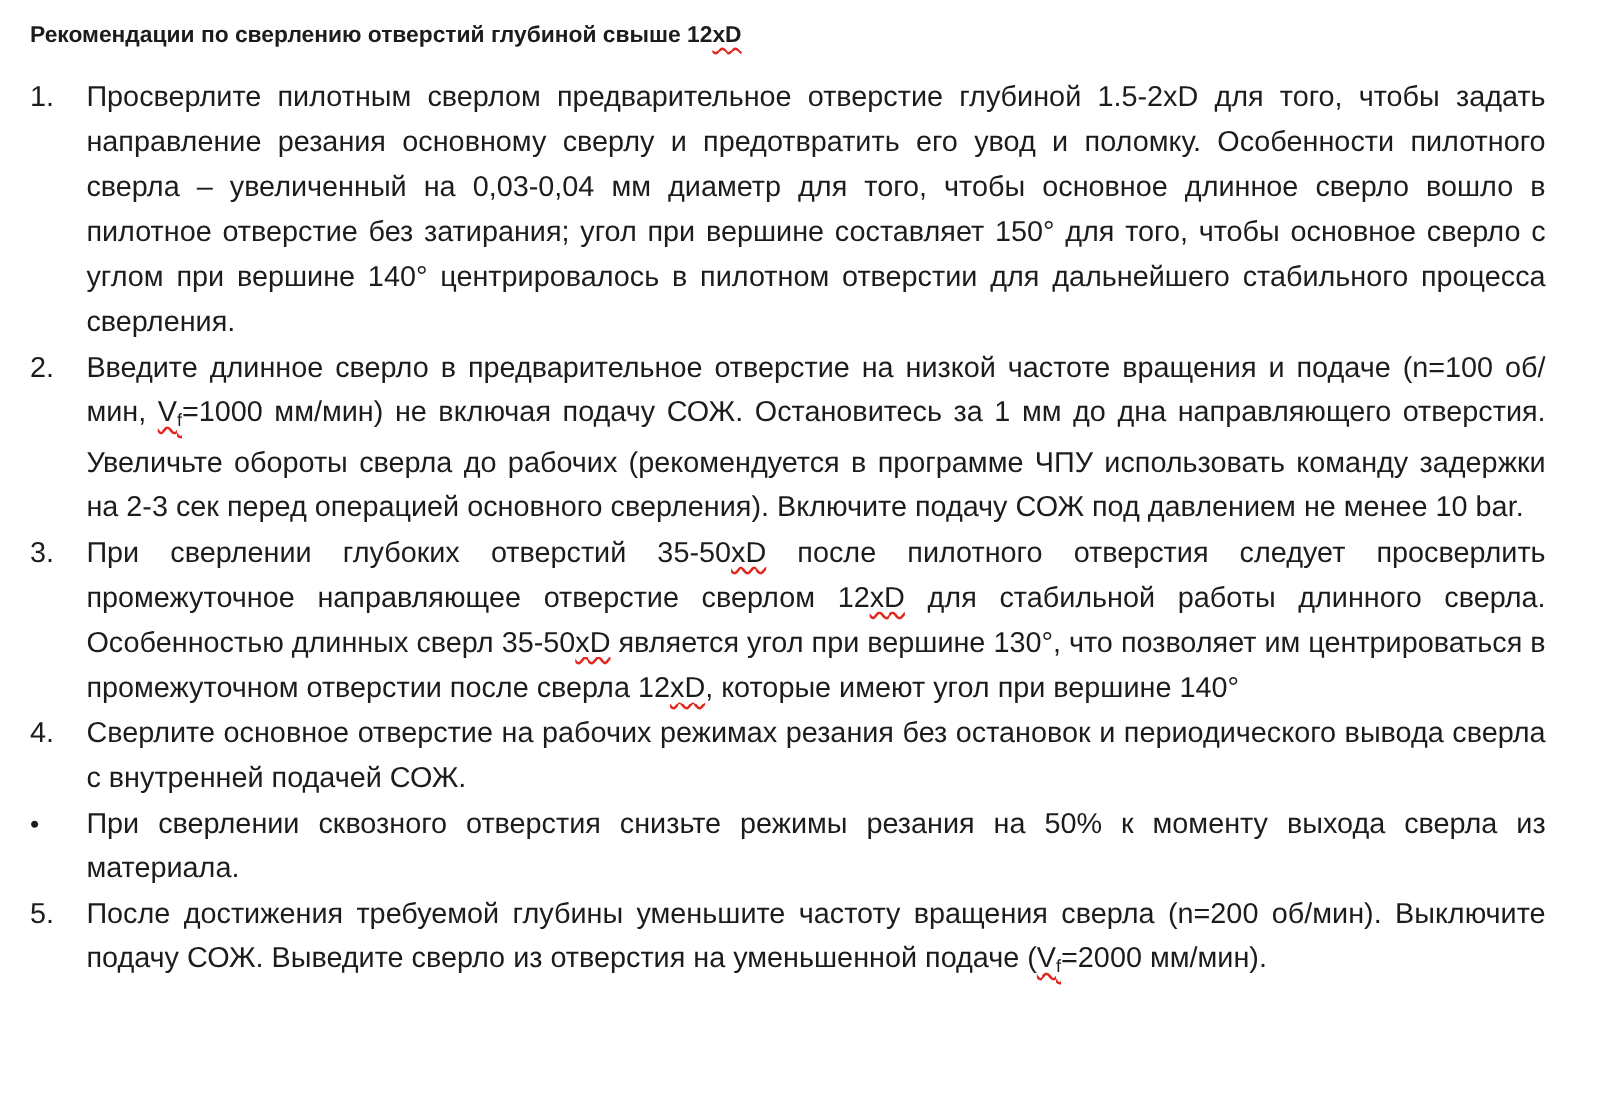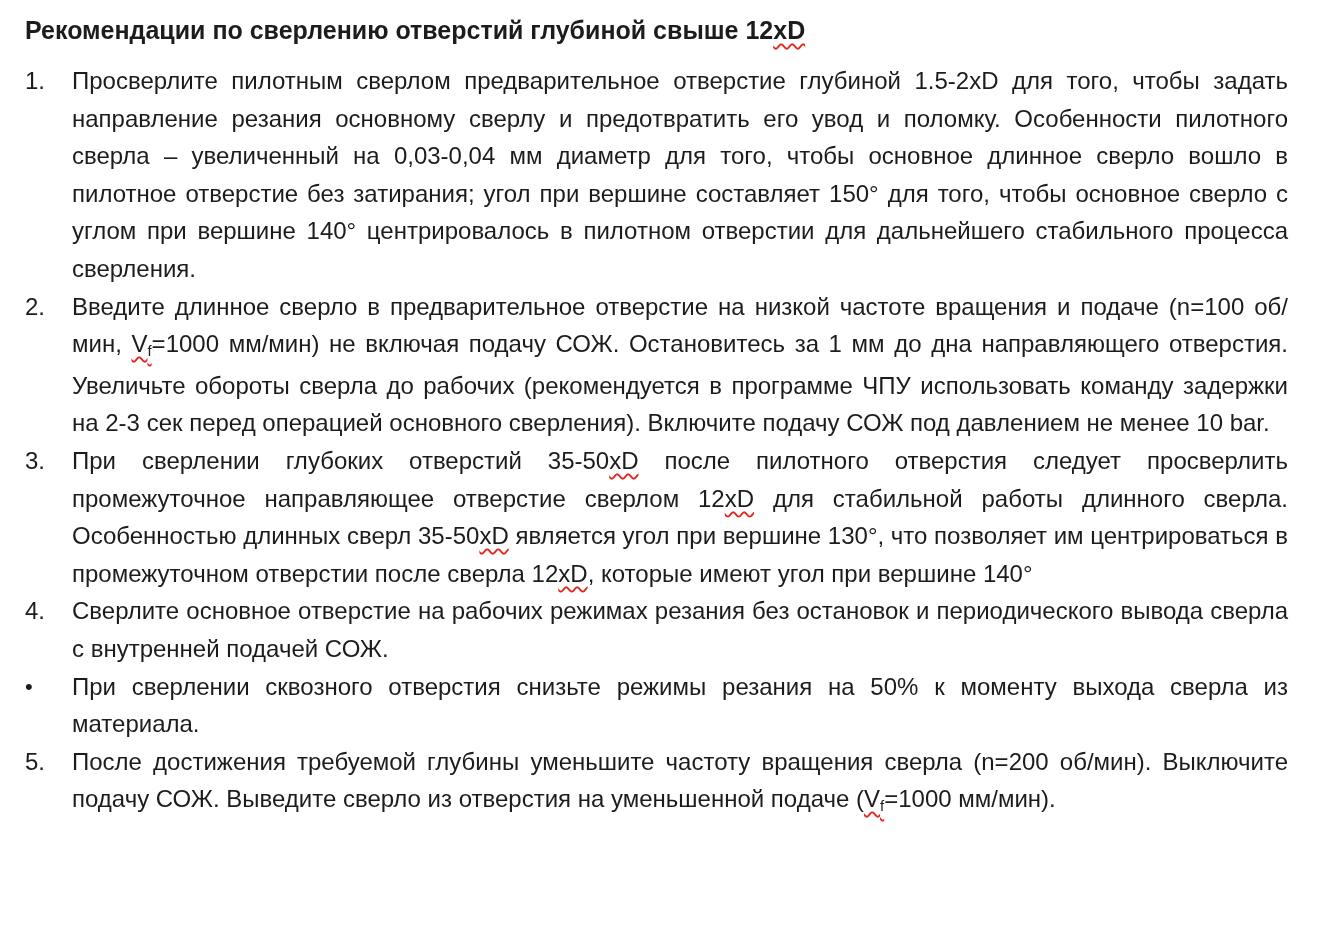--- a/index.html
+++ b/index.html
@@ -13,21 +13,21 @@
     overflow: hidden;
     font-family: "Liberation Sans", sans-serif;
     color: #1c1c1c;
   }
   .page {
     box-sizing: border-box;
     width: 1334px;
     padding: 13px 46px 0 25px;
   }
   .doc-title {
-    font-size: 25px;
+    font-size: 19px;
     font-weight: bold;
     line-height: 34px;
     margin: 0 0 15px 0;
     white-space: nowrap;
   }
   .list {
     margin: 0;
     padding: 0;
   }
   .item {
@@ -88,17 +88,17 @@
       <div class="body-text"><span>Сверлите основное отверстие на рабочих режимах резания без остановок и периодического вывода сверла с внутренней подачей СОЖ.</span></div>
     </div>
 
     <div class="item">
       <div class="marker bullet">•</div>
       <div class="body-text"><span>При сверлении сквозного отверстия снизьте режимы резания на 50% к моменту выхода сверла из материала.</span></div>
     </div>
 
     <div class="item">
       <div class="marker">5.</div>
-      <div class="body-text"><span>После достижения требуемой глубины уменьшите частоту вращения сверла (n=200 об/мин). Выключите подачу СОЖ. Выведите сверло из отверстия на уменьшенной подаче (</span><span class="seg-wavy">V</span><span class="seg-wavy seg-sub">f</span><span>=1000 мм/мин).</span></div>
+      <div class="body-text"><span>После достижения требуемой глубины уменьшите частоту вращения сверла (n=200 об/мин). Выключите подачу СОЖ. Выведите сверло из отверстия на уменьшенной подаче (</span><span class="seg-wavy">V</span><span class="seg-wavy seg-sub">f</span><span>=2000 мм/мин).</span></div>
     </div>
 
   </div>
 </div>
 
 </body></html>

